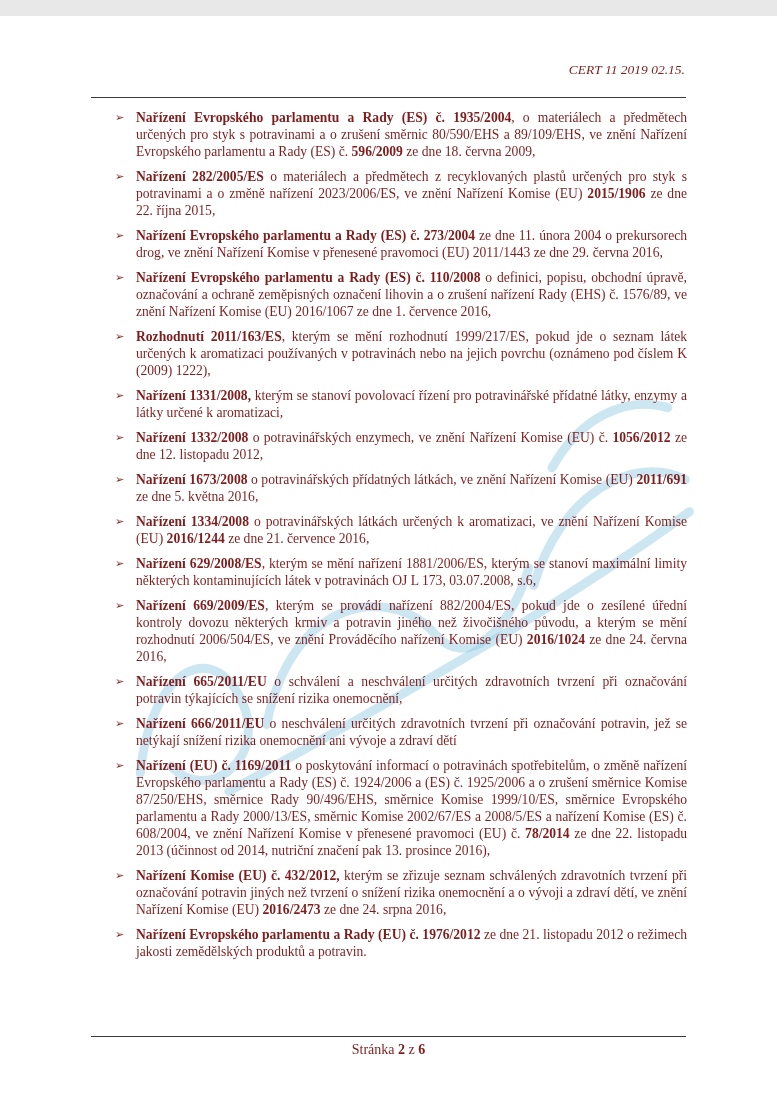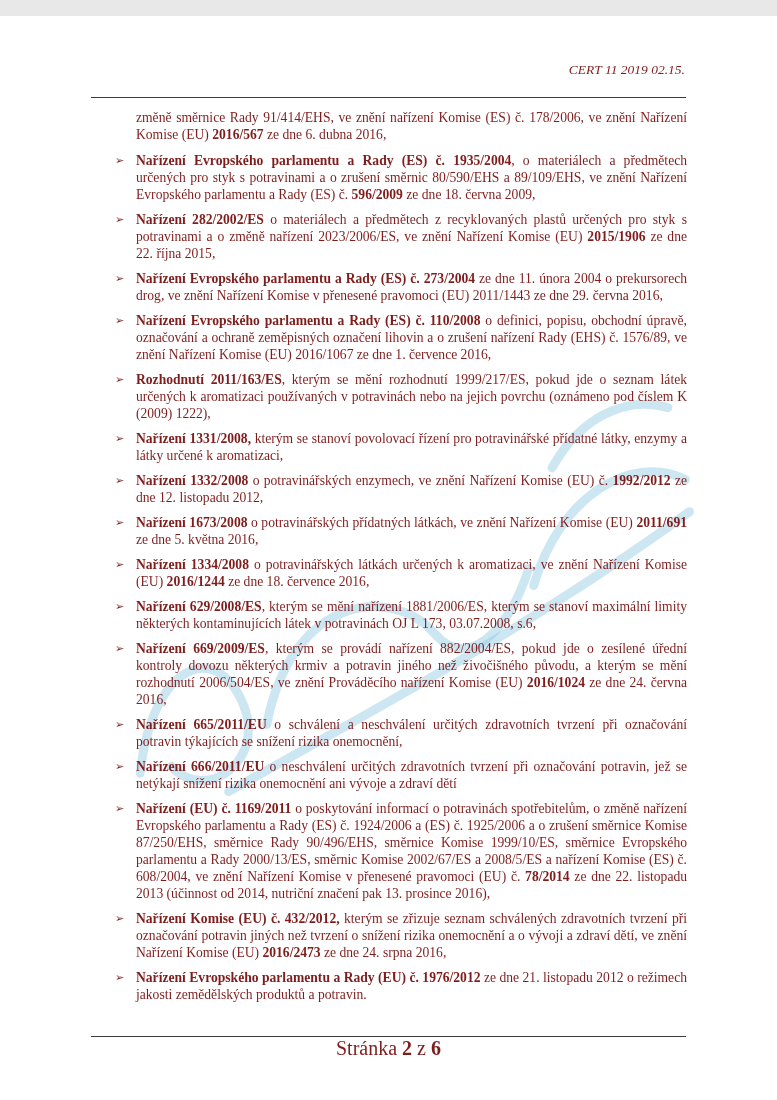--- a/index.html
+++ b/index.html
@@ -68,21 +68,22 @@
     line-height: 16px;
   }
   b { font-weight: bold; }
   .footer {
     position: absolute;
     left: 91px;
     right: 91px;
     top: 1020px;
     border-top: 1px solid #3a3a3a;
     text-align: center;
-    font-size: 20px;
+    padding-top: 5px;
+    font-size: 14px;
   }
 </style>
 </head>
 <body>
 
 <div class="page">
 
   <div class="watermark">
     <svg width="680" height="580" viewBox="0 0 680 580" xmlns="http://www.w3.org/2000/svg">
       <g fill="none" stroke="#8ec9e2" stroke-opacity="0.45" stroke-width="9" stroke-linecap="round" transform="rotate(-16 340 290)">
@@ -95,31 +96,30 @@
     </svg>
   </div>
 
   <div class="header">
     <span>CERT 11 2019 02.15.</span>
   </div>
 
   <hr class="header-rule">
 
   <div class="content">
-    <p class="intro"><span>změně směrnice Rady 91/414/EHS, ve znění nařízení Komise (ES) č. 178/2006, ve znění Nařízení Komise (EU) </span><b>2016/567</b><span> ze dne 6. dubna 2016,</span></p>
     <ul class="reg-list">
         <li><span class="bullet">➢</span><span><b>Nařízení Evropského parlamentu a Rady (ES) č. 1935/2004</b><span>, o materiálech a předmětech určených pro styk s potravinami a o zrušení směrnic 80/590/EHS a 89/109/EHS, ve znění Nařízení Evropského parlamentu a Rady (ES) č. </span><b>596/2009</b><span> ze dne 18. června 2009,</span></span></li>
-        <li><span class="bullet">➢</span><span><b>Nařízení 282/2002/ES</b><span> o materiálech a předmětech z recyklovaných plastů určených pro styk s potravinami a o změně nařízení 2023/2006/ES, ve znění Nařízení Komise (EU) </span><b>2015/1906</b><span> ze dne 22. října 2015,</span></span></li>
+        <li><span class="bullet">➢</span><span><b>Nařízení 282/2005/ES</b><span> o materiálech a předmětech z recyklovaných plastů určených pro styk s potravinami a o změně nařízení 2023/2006/ES, ve znění Nařízení Komise (EU) </span><b>2015/1906</b><span> ze dne 22. října 2015,</span></span></li>
         <li><span class="bullet">➢</span><span><b>Nařízení Evropského parlamentu a Rady (ES) č. 273/2004</b><span> ze dne 11. února 2004 o prekursorech drog, ve znění Nařízení Komise v přenesené pravomoci (EU) 2011/1443 ze dne 29. června 2016,</span></span></li>
         <li><span class="bullet">➢</span><span><b>Nařízení Evropského parlamentu a Rady (ES) č. 110/2008</b><span> o definici, popisu, obchodní úpravě, označování a ochraně zeměpisných označení lihovin a o zrušení nařízení Rady (EHS) č. 1576/89, ve znění Nařízení Komise (EU) 2016/1067 ze dne 1. července 2016,</span></span></li>
         <li><span class="bullet">➢</span><span><b>Rozhodnutí 2011/163/ES</b><span>, kterým se mění rozhodnutí 1999/217/ES, pokud jde o seznam látek určených k aromatizaci používaných v potravinách nebo na jejich povrchu (oznámeno pod číslem K (2009) 1222),</span></span></li>
         <li><span class="bullet">➢</span><span><b>Nařízení 1331/2008,</b><span> kterým se stanoví povolovací řízení pro potravinářské přídatné látky, enzymy a látky určené k aromatizaci,</span></span></li>
-        <li><span class="bullet">➢</span><span><b>Nařízení 1332/2008</b><span> o potravinářských enzymech, ve znění Nařízení Komise (EU) č. </span><b>1992/2012</b><span> ze dne 12. listopadu 2012,</span></span></li>
+        <li><span class="bullet">➢</span><span><b>Nařízení 1332/2008</b><span> o potravinářských enzymech, ve znění Nařízení Komise (EU) č. </span><b>1056/2012</b><span> ze dne 12. listopadu 2012,</span></span></li>
         <li><span class="bullet">➢</span><span><b>Nařízení 1673/2008</b><span> o potravinářských přídatných látkách, ve znění Nařízení Komise (EU) </span><b>2011/691</b><span> ze dne 5. května 2016,</span></span></li>
-        <li><span class="bullet">➢</span><span><b>Nařízení 1334/2008</b><span> o potravinářských látkách určených k aromatizaci, ve znění Nařízení Komise (EU) </span><b>2016/1244</b><span> ze dne 18. července 2016,</span></span></li>
+        <li><span class="bullet">➢</span><span><b>Nařízení 1334/2008</b><span> o potravinářských látkách určených k aromatizaci, ve znění Nařízení Komise (EU) </span><b>2016/1244</b><span> ze dne 21. července 2016,</span></span></li>
         <li><span class="bullet">➢</span><span><b>Nařízení 629/2008/ES</b><span>, kterým se mění nařízení 1881/2006/ES, kterým se stanoví maximální limity některých kontaminujících látek v potravinách OJ L 173, 03.07.2008, s.6,</span></span></li>
         <li><span class="bullet">➢</span><span><b>Nařízení 669/2009/ES</b><span>, kterým se provádí nařízení 882/2004/ES, pokud jde o zesílené úřední kontroly dovozu některých krmiv a potravin jiného než živočišného původu, a kterým se mění rozhodnutí 2006/504/ES, ve znění Prováděcího nařízení Komise (EU) </span><b>2016/1024</b><span> ze dne 24. června 2016,</span></span></li>
         <li><span class="bullet">➢</span><span><b>Nařízení 665/2011/EU</b><span> o schválení a neschválení určitých zdravotních tvrzení při označování potravin týkajících se snížení rizika onemocnění,</span></span></li>
         <li><span class="bullet">➢</span><span><b>Nařízení 666/2011/EU</b><span> o neschválení určitých zdravotních tvrzení při označování potravin, jež se netýkají snížení rizika onemocnění ani vývoje a zdraví dětí</span></span></li>
         <li><span class="bullet">➢</span><span><b>Nařízení (EU) č. 1169/2011</b><span> o poskytování informací o potravinách spotřebitelům, o změně nařízení Evropského parlamentu a Rady (ES) č. 1924/2006 a (ES) č. 1925/2006 a o zrušení směrnice Komise 87/250/EHS, směrnice Rady 90/496/EHS, směrnice Komise 1999/10/ES, směrnice Evropského parlamentu a Rady 2000/13/ES, směrnic Komise 2002/67/ES a 2008/5/ES a nařízení Komise (ES) č. 608/2004, ve znění Nařízení Komise v přenesené pravomoci (EU) č. </span><b>78/2014</b><span> ze dne 22. listopadu 2013 (účinnost od 2014, nutriční značení pak 13. prosince 2016),</span></span></li>
         <li><span class="bullet">➢</span><span><b>Nařízení Komise (EU) č. 432/2012,</b><span> kterým se zřizuje seznam schválených zdravotních tvrzení při označování potravin jiných než tvrzení o snížení rizika onemocnění a o vývoji a zdraví dětí, ve znění Nařízení Komise (EU) </span><b>2016/2473</b><span> ze dne 24. srpna 2016,</span></span></li>
         <li><span class="bullet">➢</span><span><b>Nařízení Evropského parlamentu a Rady (EU) č. 1976/2012</b><span> ze dne 21. listopadu 2012 o režimech jakosti zemědělských produktů a potravin.</span></span></li>
       </ul>
   </div>
 

